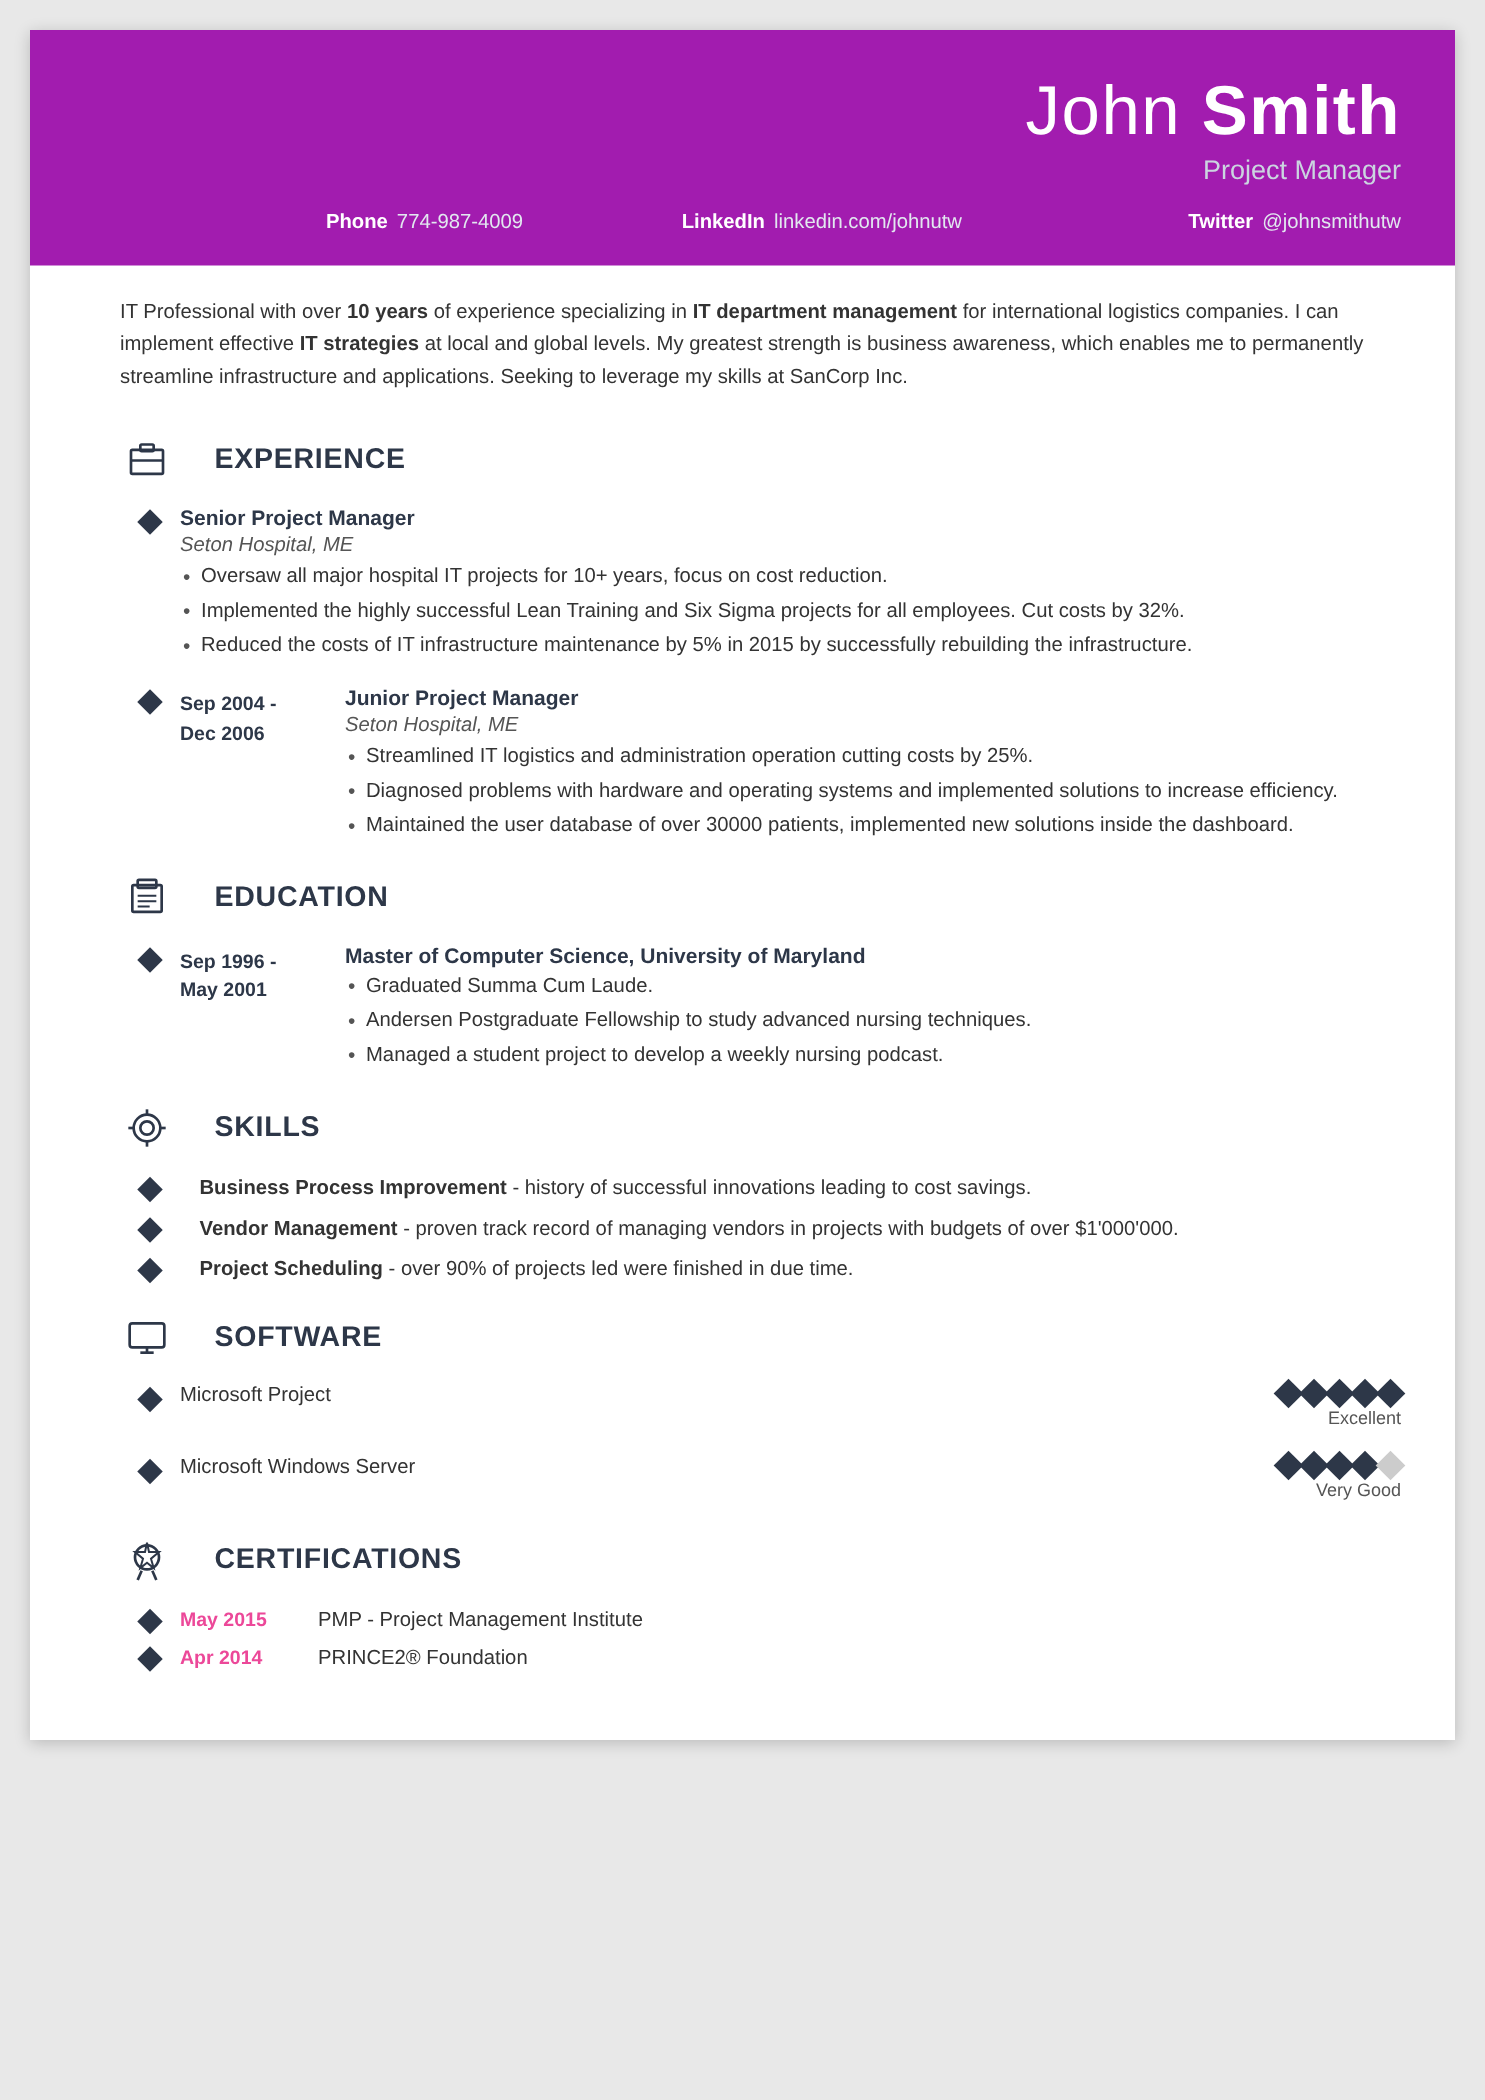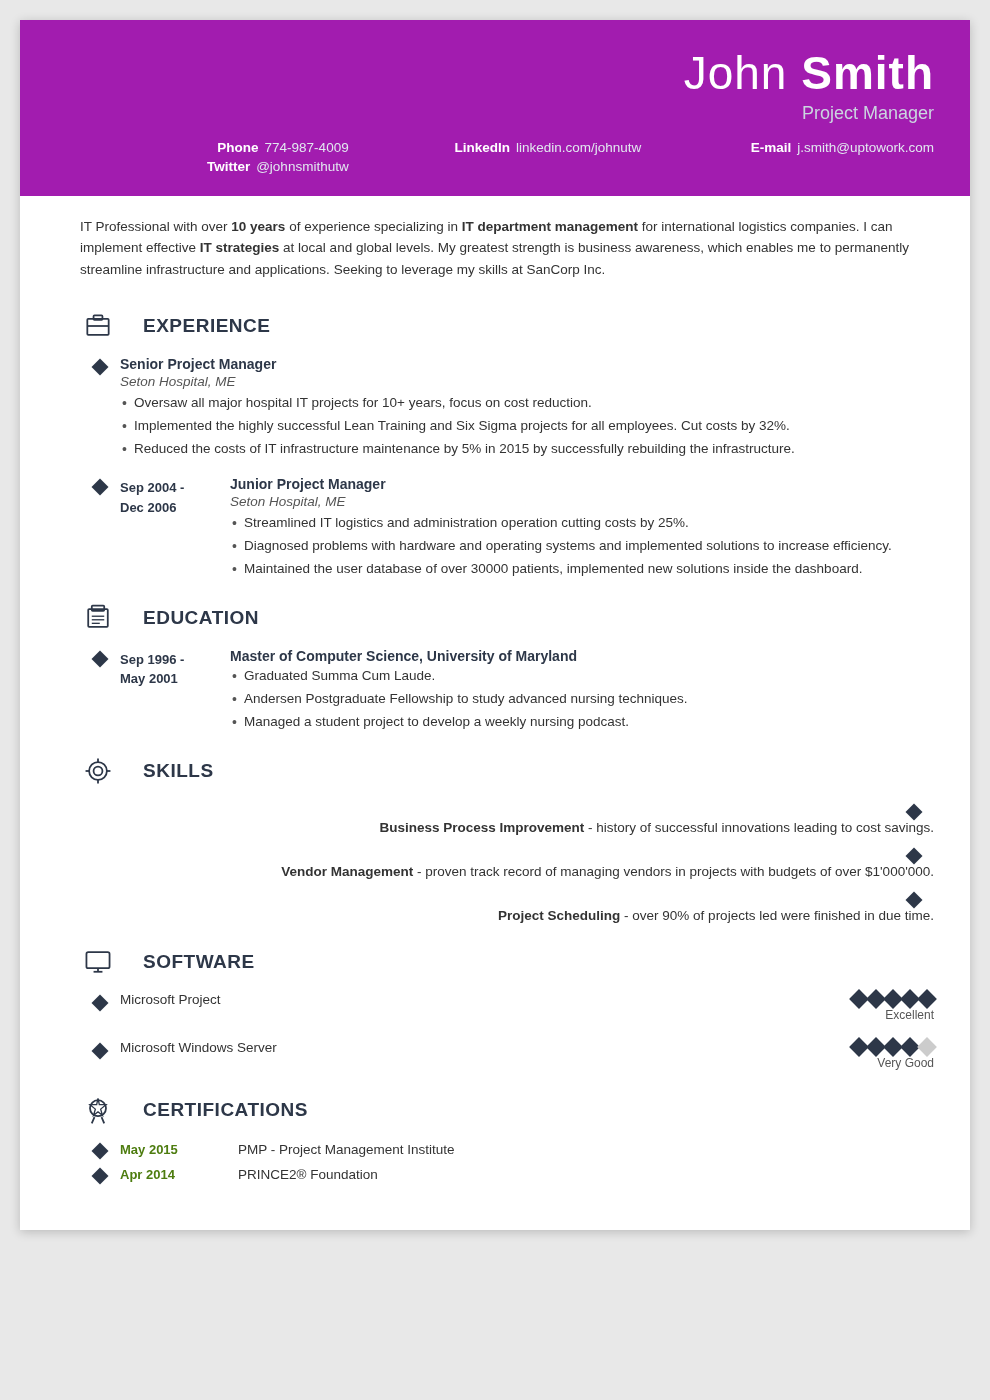--- a/index.html
+++ b/index.html
@@ -148,24 +148,23 @@
     }
     .entry-content ul li::before {
       content: '•';
       position: absolute;
       left: 2px;
       color: #555;
       font-size: 14px;
     }
     .skill-entry {
       display: flex;
-      align-items: flex-end;
-      gap: 0;
+      align-items: flex-start;
+      gap: 13px;
       margin-bottom: 6px;
-      flex-direction: column;
     }
     .skill-entry .entry-content {
       font-size: 13.5px;
       line-height: 1.55;
     }
     .software-row {
       display: flex;
       align-items: flex-start;
       margin-bottom: 4px;
     }
@@ -199,25 +198,25 @@
       font-size: 12px;
       color: #555;
       margin-top: 2px;
     }
     .cert-entry {
       display: flex;
       gap: 0;
       margin-bottom: 8px;
     }
     .cert-date {
-      width: 118px;
+      width: 92px;
       flex-shrink: 0;
       font-size: 13px;
       font-weight: 700;
-      color: #4d7c0f;
+      color: #ec4899;
       padding-top: 2px;
     }
     .cert-content {
       font-size: 13.5px;
       color: #333;
       padding-top: 2px;
     }
     
     .icon-svg {
       width: 32px;
@@ -234,23 +233,20 @@
       <span>John</span>
       <strong>Smith</strong>
     </div>
     <div class="header-title">Project Manager</div>
     <div class="header-contact">
       <div class="contact-item">
         <span class="label">Phone</span><span>774-987-4009</span>
       </div>
       <div class="contact-item">
         <span class="label">LinkedIn</span><span>linkedin.com/johnutw</span>
-      </div>
-      <div class="contact-item">
-        <span class="label">E-mail</span><span>j.smith@uptowork.com</span>
       </div>
       <div class="contact-item">
         <span class="label">Twitter</span><span>@johnsmithutw</span>
       </div>
     </div>
   </div>
 
   <div class="body">
 
     <div class="summary">

